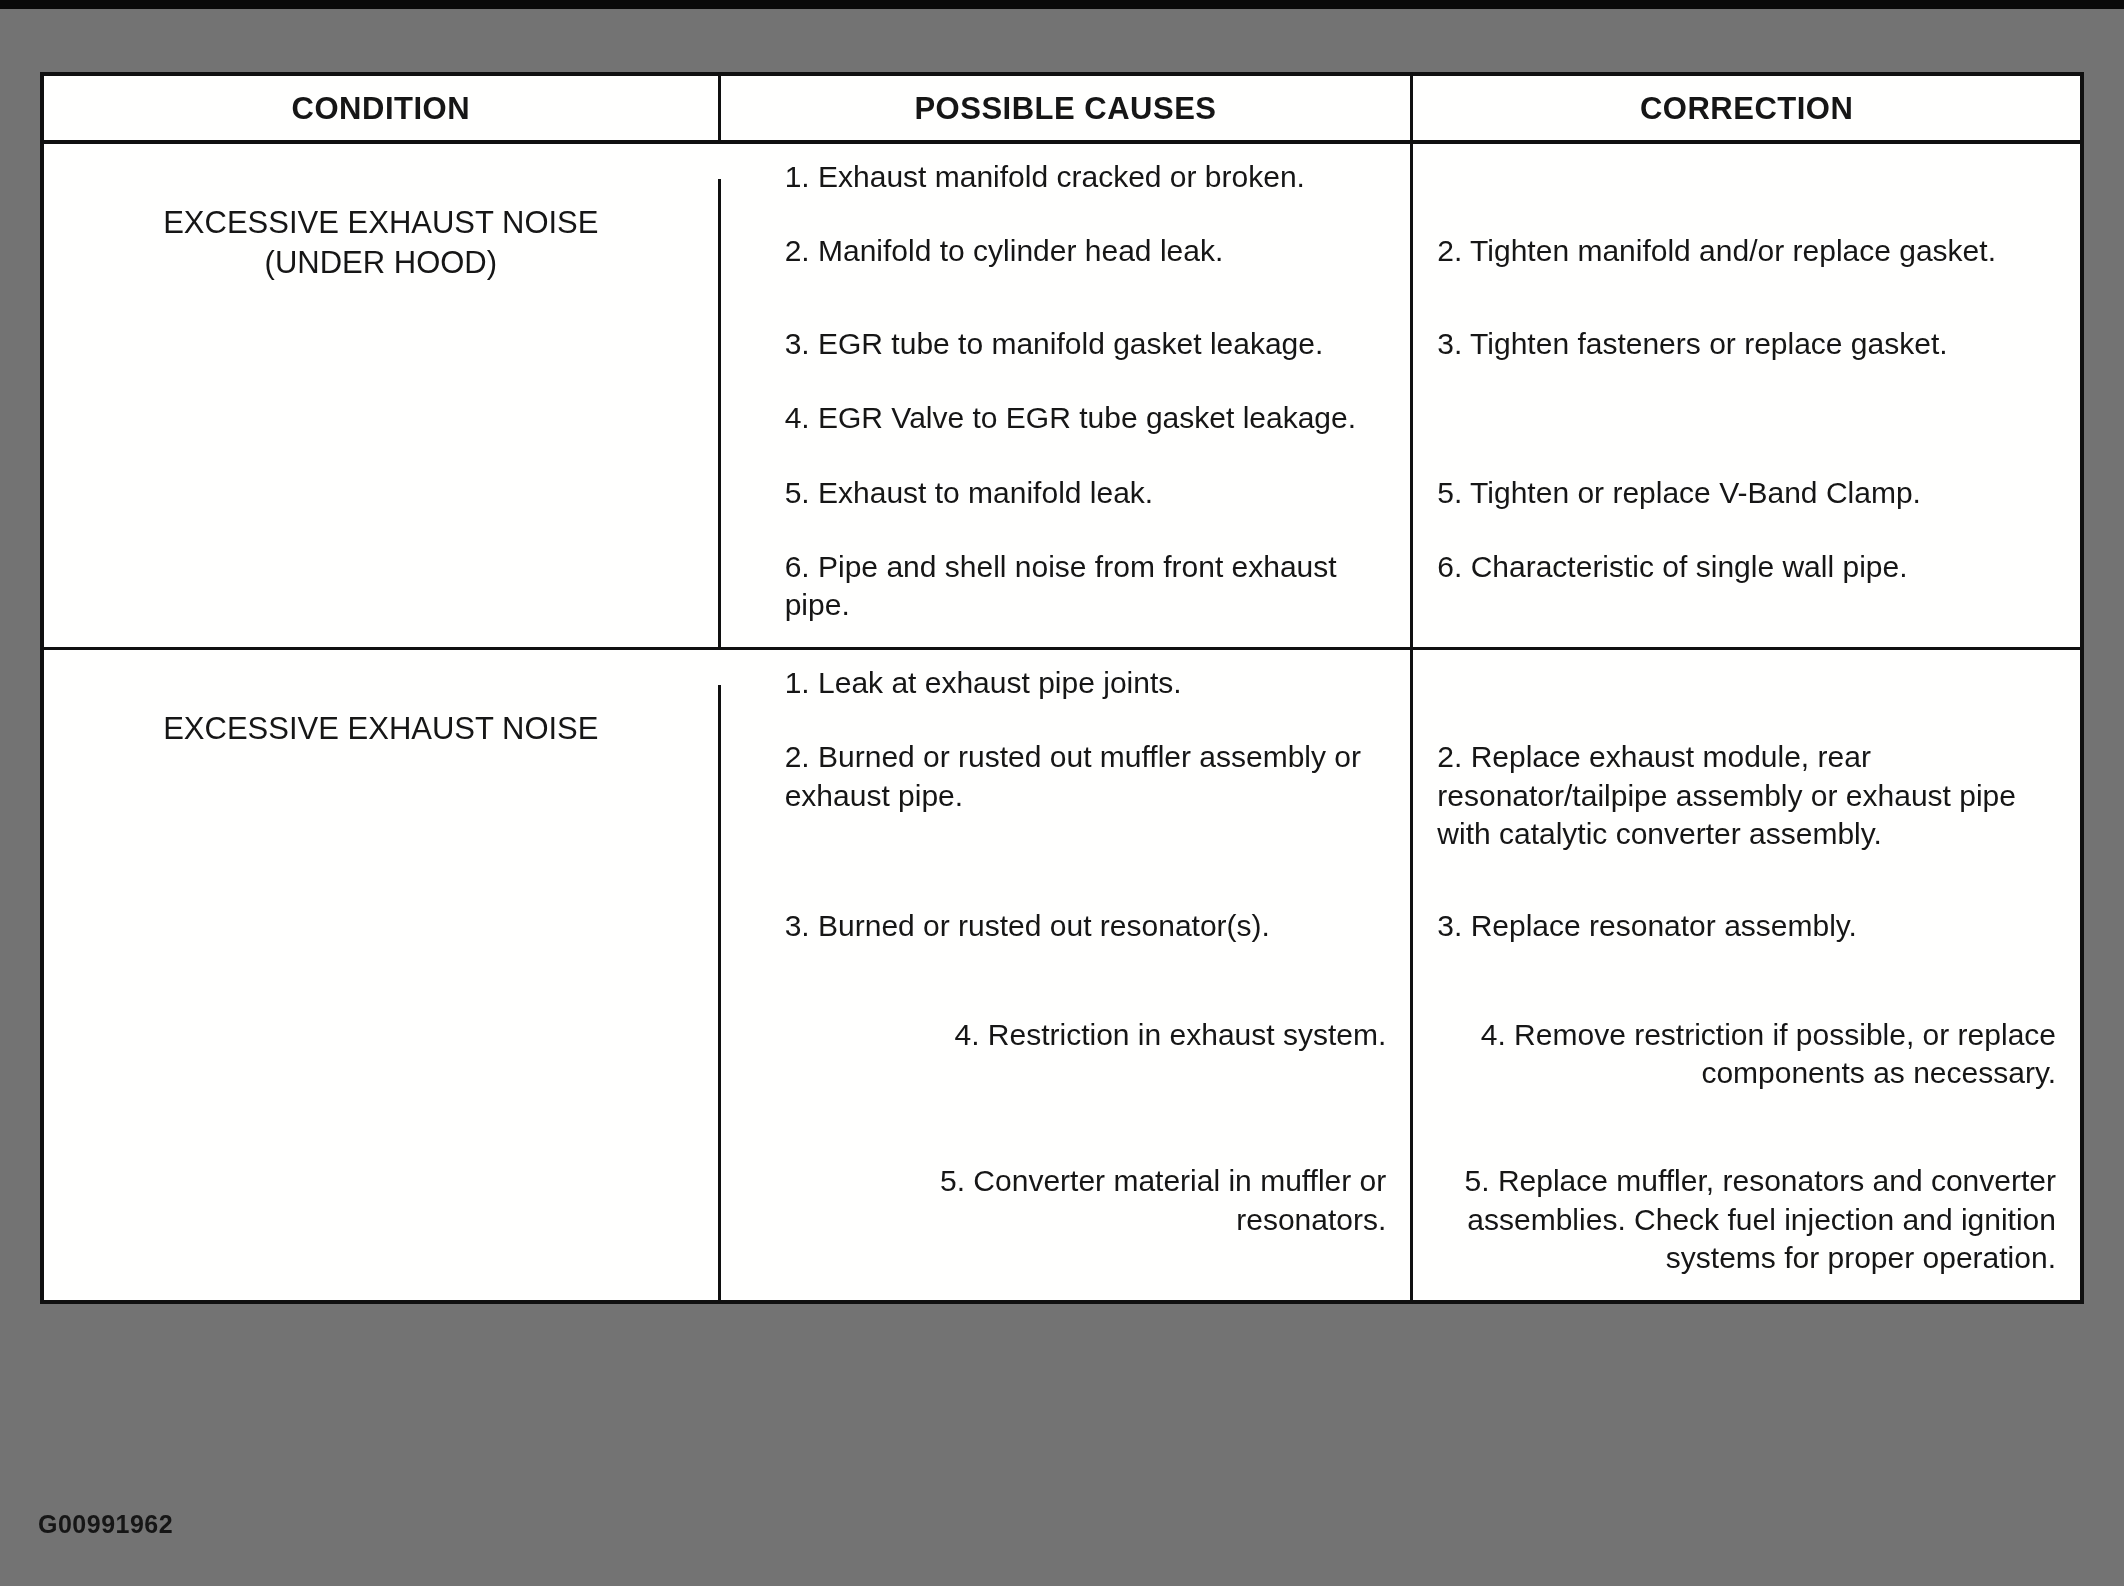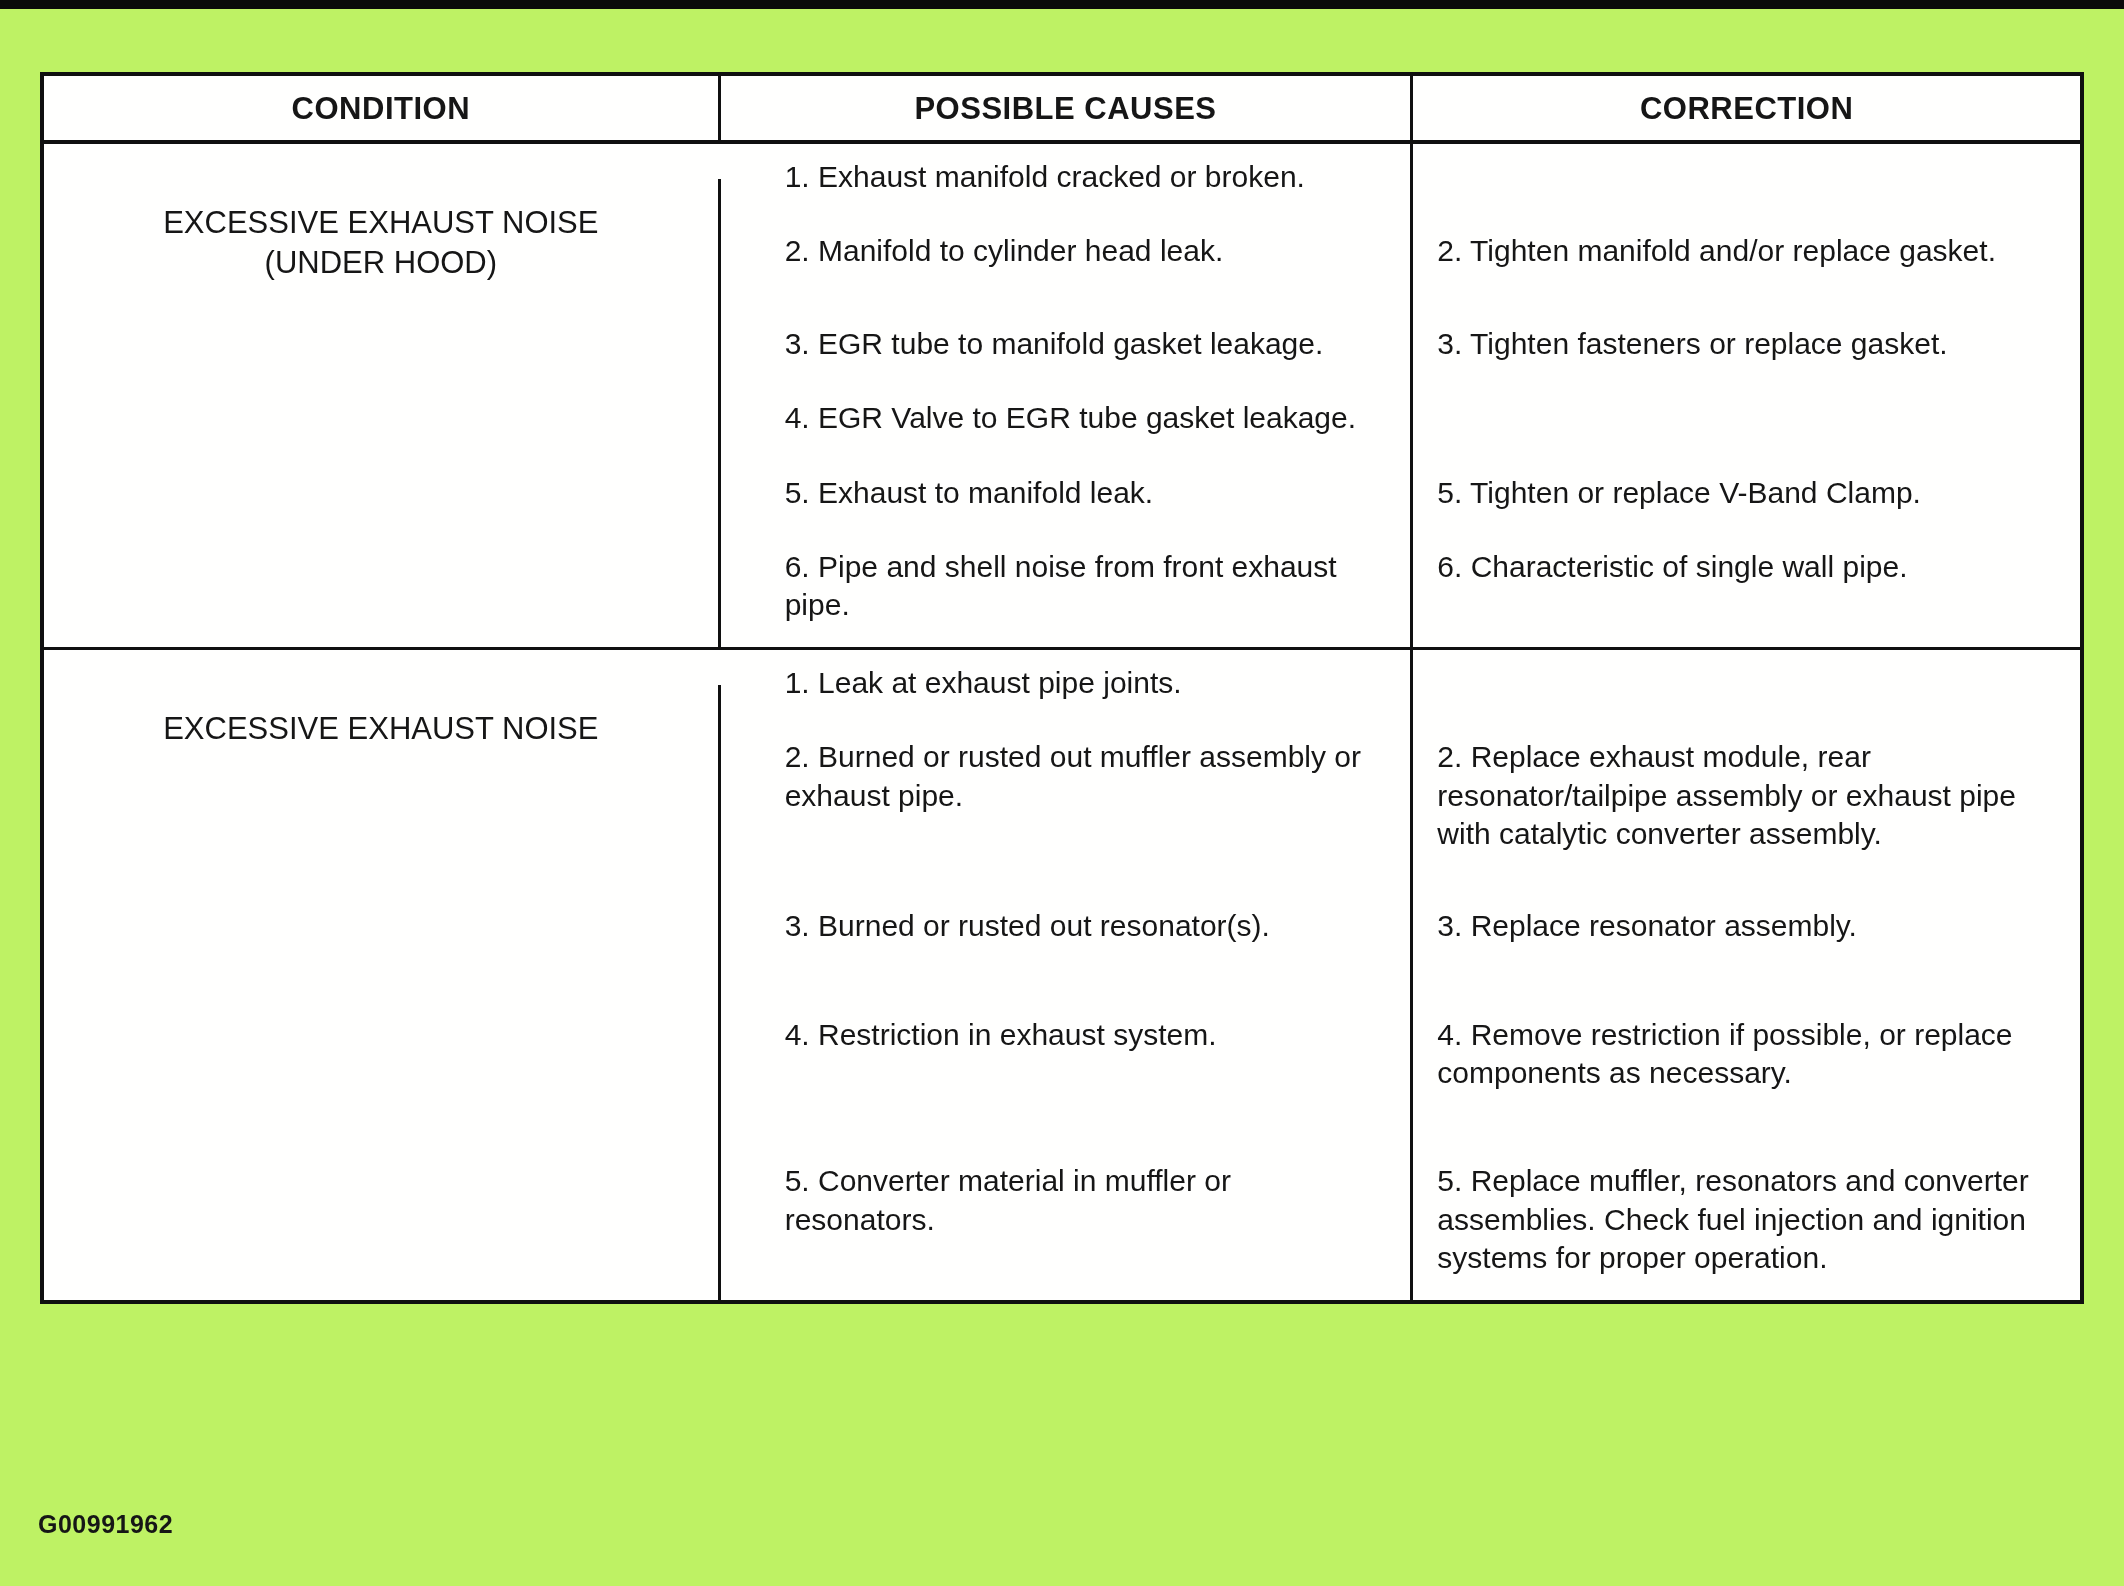--- a/index.html
+++ b/index.html
@@ -6,21 +6,21 @@
     margin: 0;
     padding: 0;
     background: #ffffff;
     font-family: "Liberation Sans", "DejaVu Sans", sans-serif;
     color: #161616;
   }
   .page {
     position: relative;
     width: 2124px;
     height: 1586px;
-    background: #bef264;
+    background: #737373;
     overflow: hidden;
   }
   .scan-edge {
     position: absolute;
     top: 0; left: 0;
     width: 100%; height: 9px;
     background: #0a0a0a;
   }
   .doc-table {
     position: absolute;
@@ -73,21 +73,21 @@
     margin-left: 40px;
   }
   .corr {
     grid-column: 3;
     padding: 14px 24px 22px 24px;
   }
   .r1 { grid-row: 1; } .r2 { grid-row: 2; } .r3 { grid-row: 3; }
   .r4 { grid-row: 4; } .r5 { grid-row: 5; } .r6 { grid-row: 6; }
   .span6 { grid-row: 1 / span 6; }
   .span5 { grid-row: 1 / span 5; }
-  .sp  { padding-top: 48px; }   
+  .sp  { padding-top: 48px; text-align: right; }   
   .sp2 { padding-top: 32px; }   
 
   .figure-id {
     position: absolute;
     left: 38px;
     bottom: 47px;
     font-weight: bold;
     font-size: 25px;
     letter-spacing: 0.5px;
   }

